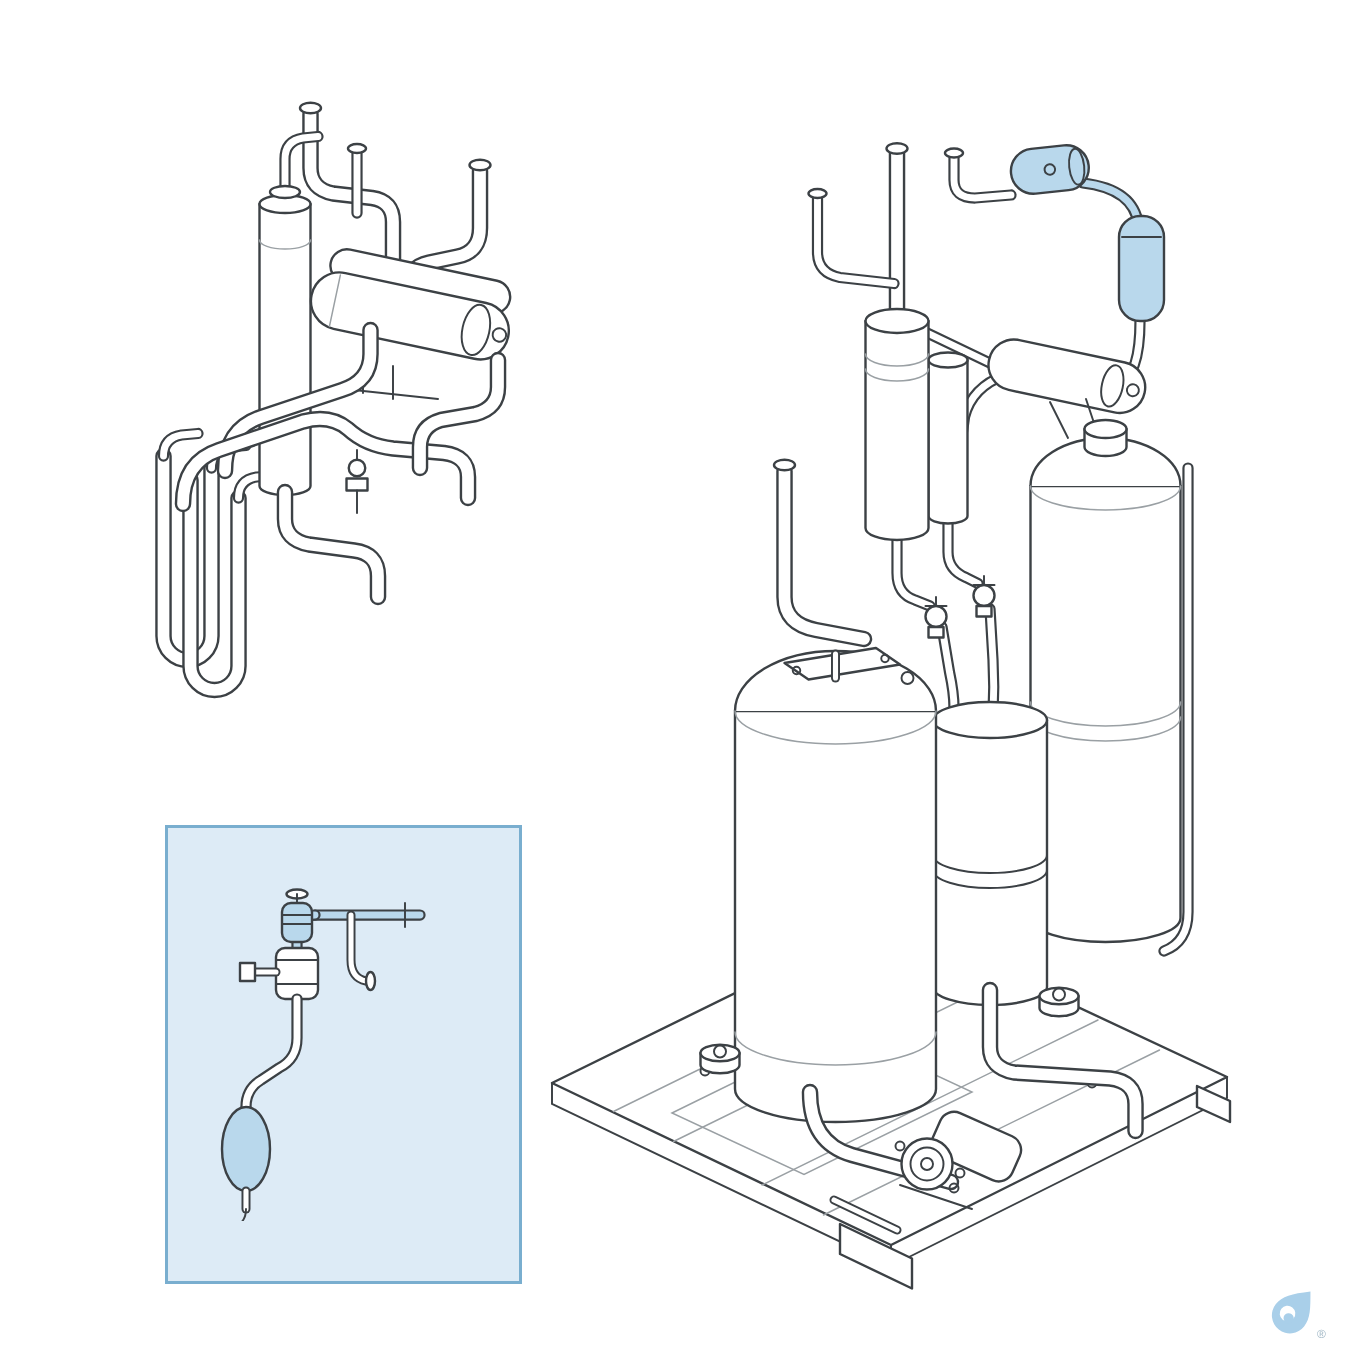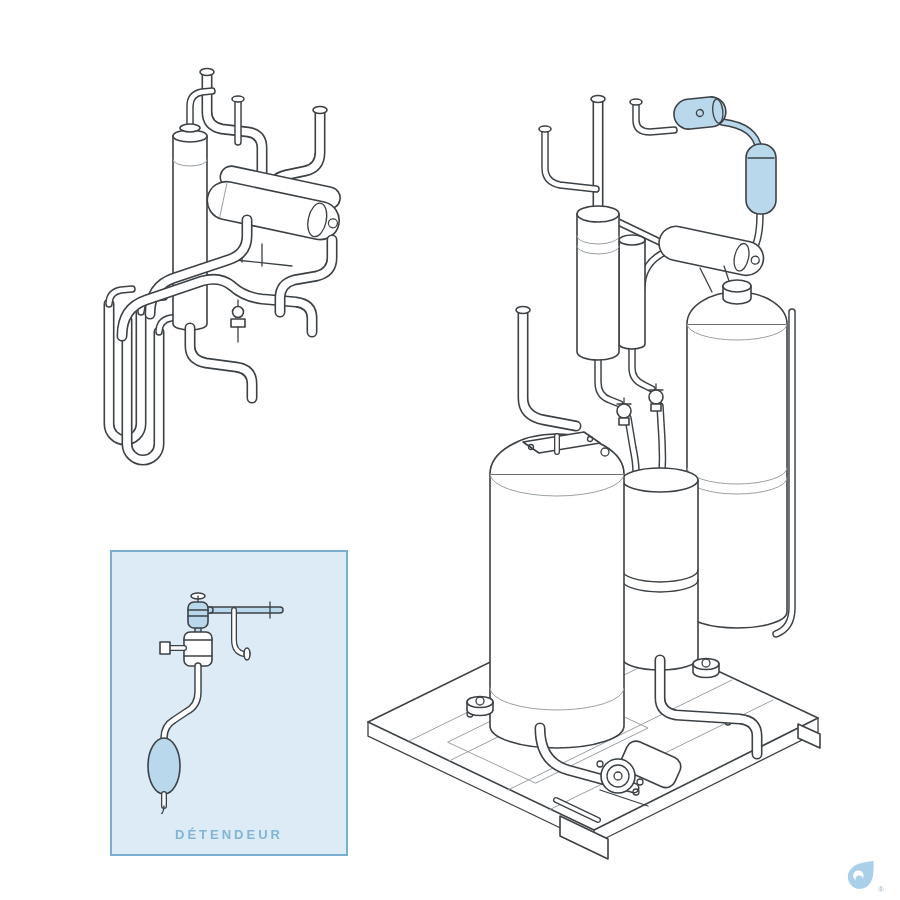--- a/index.html
+++ b/index.html
@@ -295,16 +295,15 @@
 
       <path class="po2" d="M 86 114 L 86 140 Q 86 154 74 160 L 62 168 Q 52 174 52 186 L 52 192"></path>
       <path class="pi2" d="M 86 114 L 86 140 Q 86 154 74 160 L 62 168 Q 52 174 52 186 L 52 192"></path>
 
       <ellipse class="part blue" cx="52" cy="214" rx="16" ry="28"></ellipse>
 
       <path class="po3" d="M 52 242 L 52 254"></path>
         <path class="pi3" d="M 52 242 L 52 254"></path>
       <path class="ln" d="M 52 254 Q 52 262 46 265" stroke-width="2"></path>
     </svg>
-    <div class="inset-label">DÉTENDEUR</div>
   </div>
 
 </div>
 
 </body></html>

